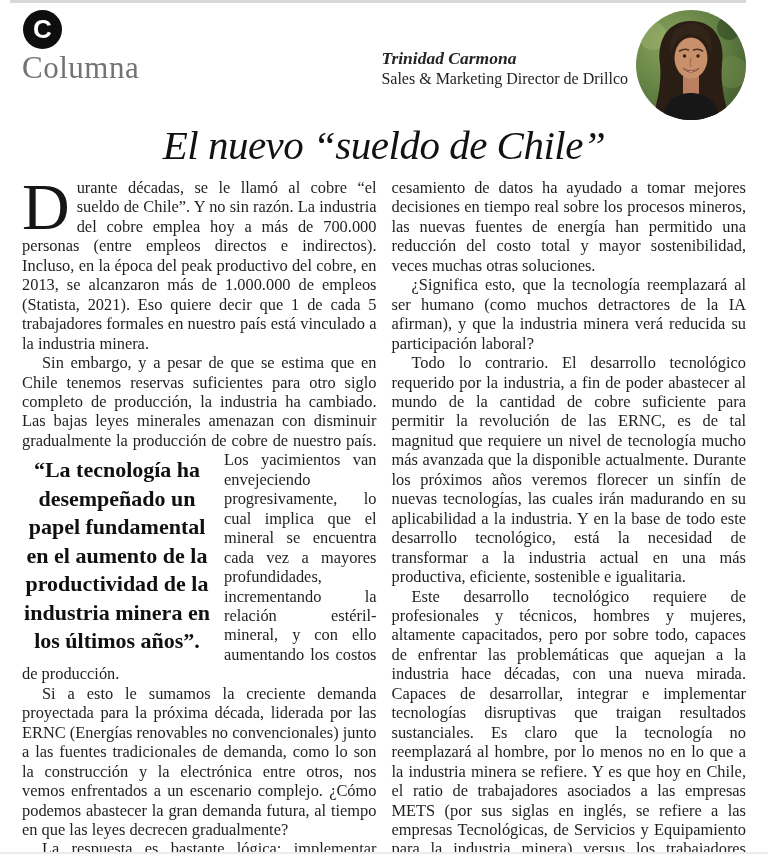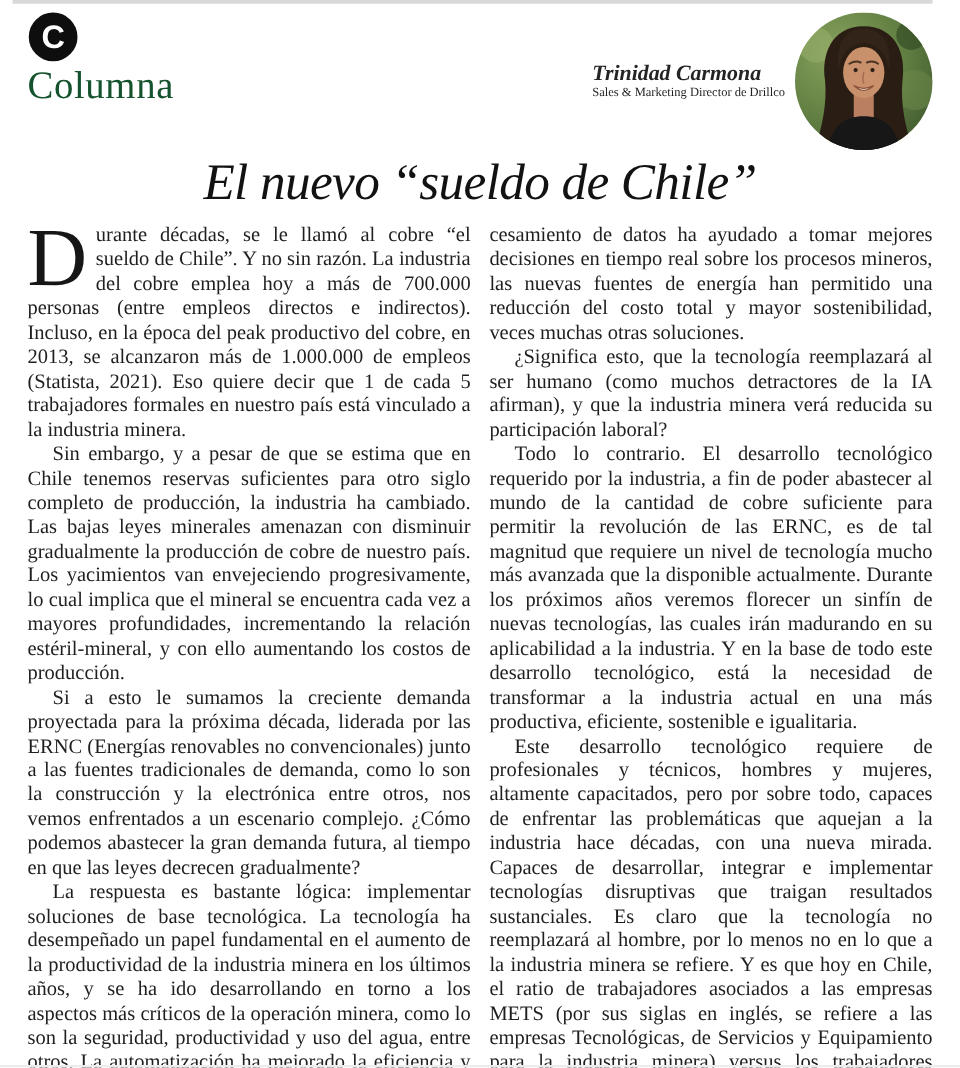--- a/index.html
+++ b/index.html
@@ -28,31 +28,31 @@
   }
   .logo-circle span {
     color: #ffffff;
     font-family: "Liberation Sans", sans-serif;
     font-weight: bold; font-size: 26px; line-height: 1;
     padding-bottom: 2px;
   }
   .section-label {
     position: absolute; left: 22px; top: 50px;
     font-size: 31px; line-height: 36px;
-    color: #14532d; letter-spacing: 0.5px;
+    color: #737373; letter-spacing: 0.5px;
   }
   .byline-text {
     position: absolute; right: 140px; top: 47px;
     text-align: left; line-height: 1.28;
   }
   .author-name {
     font-weight: bold; font-style: italic;
     font-size: 17.5px; color: #242424;
   }
-  .author-title { font-size: 10px; color: #1f1f1f; }
+  .author-title { font-size: 16px; color: #1f1f1f; }
   .avatar {
     position: absolute; left: 636px; top: 10px;
     width: 110px; height: 110px;
   }
   .headline {
     margin: 0; padding: 0;
     text-align: center;
     font-size: 41px; line-height: 46px;
     font-weight: normal;
     letter-spacing: -0.5px;
@@ -143,20 +143,21 @@
   </div>
 </header>
 
 <h1 class="headline">El nuevo “sueldo de Chile”</h1>
 
 <main class="article">
   <div class="col">
     <p><span class="dropcap">D</span><span>urante décadas, se le llamó al cobre “el sueldo de Chile”. Y no sin razón. La industria del cobre emplea hoy a más de 700.000 personas (entre empleos directos e indirectos). Incluso, en la época del peak productivo del cobre, en 2013, se alcanzaron más de 1.000.000 de empleos (Statista, 2021). Eso quiere decir que 1 de cada 5 trabajadores formales en nuestro país está vinculado a la industria minera.</span></p>
     <p class="indent">
       <span>Sin embargo, y a pesar de que se estima que en Chile tenemos reservas suficientes para otro siglo completo de producción, la industria ha cambiado. Las bajas leyes minerales amenazan con disminuir gradualmente la producción de cobre de</span>
+      <span class="pullquote">“La tecnología ha desempeñado un papel fundamental en el aumento de la productividad de la industria minera en los últimos años”.</span>
       <span>nuestro país. Los yacimientos van envejeciendo progresivamente, lo cual implica que el mineral se encuentra cada vez a mayores profundidades, incrementando la relación estéril-mineral, y con ello aumentando los costos de producción.</span>
     </p>
     <p class="indent">Si a esto le sumamos la creciente demanda proyectada para la próxima década, liderada por las ERNC (Energías renovables no convencionales) junto a las fuentes tradicionales de demanda, como lo son la construcción y la electrónica entre otros, nos vemos enfrentados a un escenario complejo. ¿Cómo podemos abastecer la gran demanda futura, al tiempo en que las leyes decrecen gradualmente?</p>
     <p class="indent">La respuesta es bastante lógica: implementar soluciones de base tecnológica. La tecnología ha desempeñado un papel fundamental en el aumento de la productividad de la industria minera en los últimos años, y se ha ido desarrollando en torno a los aspectos más críticos de la operación minera, como lo son la seguridad, productividad y uso del agua, entre otros.  La automatización ha mejorado la eficiencia y seguridad, alejando a los trabajadores de la “línea de fuego”, el pro-</p>
   </div>
   <div class="col">
     <p>cesamiento de datos ha ayudado a tomar mejores decisiones en tiempo real sobre los procesos mineros, las nuevas fuentes de energía han permitido una reducción del costo total y mayor sostenibilidad, veces muchas otras soluciones.</p>
     <p class="indent">¿Significa esto, que la tecnología reemplazará al ser humano (como muchos detractores de la IA afirman), y que la industria minera verá reducida su participación laboral?</p>
     <p class="indent">Todo lo contrario. El desarrollo tecnológico requerido por la industria, a fin de poder abastecer al mundo de la cantidad de cobre suficiente para permitir la revolución de las ERNC, es de tal magnitud que requiere un nivel de tecnología mucho más avanzada que la disponible actualmente. Durante los próximos años veremos florecer un sinfín de nuevas tecnologías, las cuales irán madurando en su aplicabilidad a la industria. Y en la base de todo este desarrollo tecnológico, está la necesidad de transformar a la industria actual en una más productiva, eficiente, sostenible e igualitaria.</p>
     <p class="indent">Este desarrollo tecnológico requiere de profesionales y técnicos, hombres y mujeres, altamente capacitados, pero por sobre todo, capaces de enfrentar las problemáticas que aquejan a la industria hace décadas, con una nueva mirada. Capaces de desarrollar, integrar e implementar tecnologías disruptivas que traigan resultados sustanciales. Es claro que la tecnología no reemplazará al hombre, por lo menos no en lo que a la industria minera se refiere. Y es que hoy en Chile, el ratio de trabajadores asociados a las empresas METS (por sus siglas en inglés, se refiere a las empresas Tecnológicas, de Servicios y Equipamiento para la industria minera) versus los trabajadores mineros directos es 2 veces a 1 (Cochilco, 2022). En industrias mineras maduras, con desarrollo tecnológico y de conocimiento sustanciales, como es el caso de Australia, la fuerza laboral asociada a empresas METS y MiningTechs es de 5 a 1 (Minerals Council of Australia, 2020).</p>

